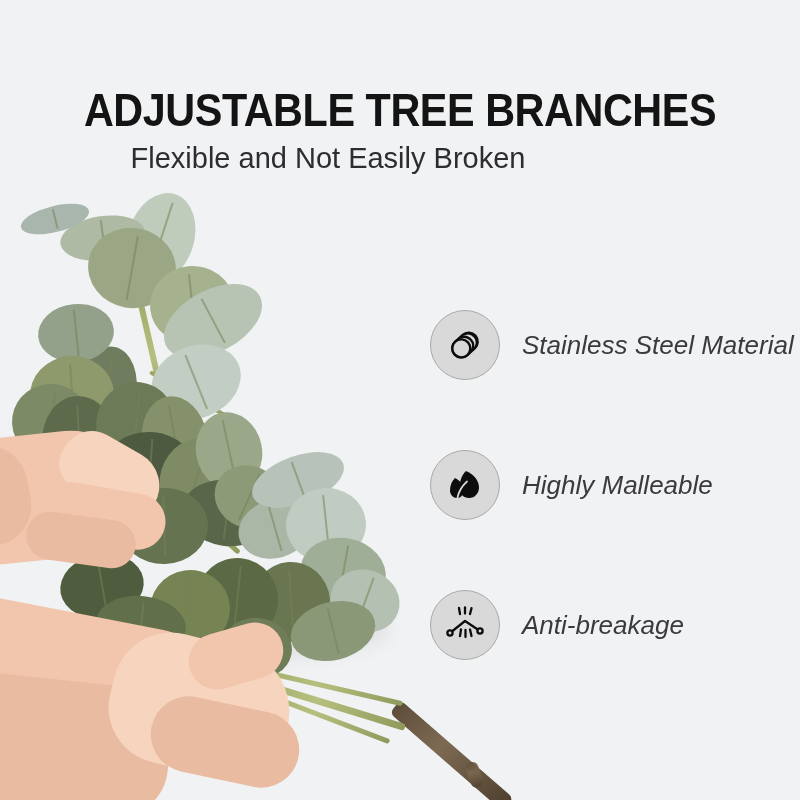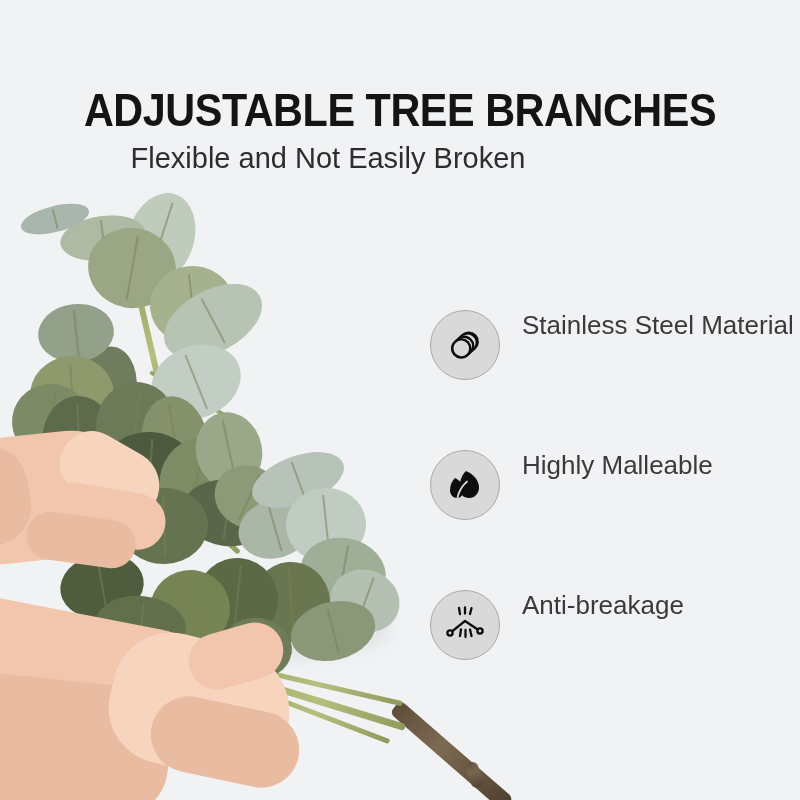--- a/index.html
+++ b/index.html
@@ -33,23 +33,24 @@
     font-size:29px;
     font-weight:400;
     color:#2d2d2f;
     letter-spacing:0px;
     white-space:nowrap;
   }
 
   
   .features { position:absolute; left:430px; top:310px; width:370px; }
   .feature {
-    display:flex; align-items:flex-start;
+    display:flex; align-items:center;
     height:70px;
     margin-bottom:70px;
+    font-style:italic;
   }
   .feature:last-child { margin-bottom:0; }
   .icon-circle {
     width:70px; height:70px; min-width:70px;
     border-radius:50%;
     background:#d9d9d9;
     border:1px solid #a9a9a9;
     display:flex; align-items:center; justify-content:center;
   }
   .feature-label {

